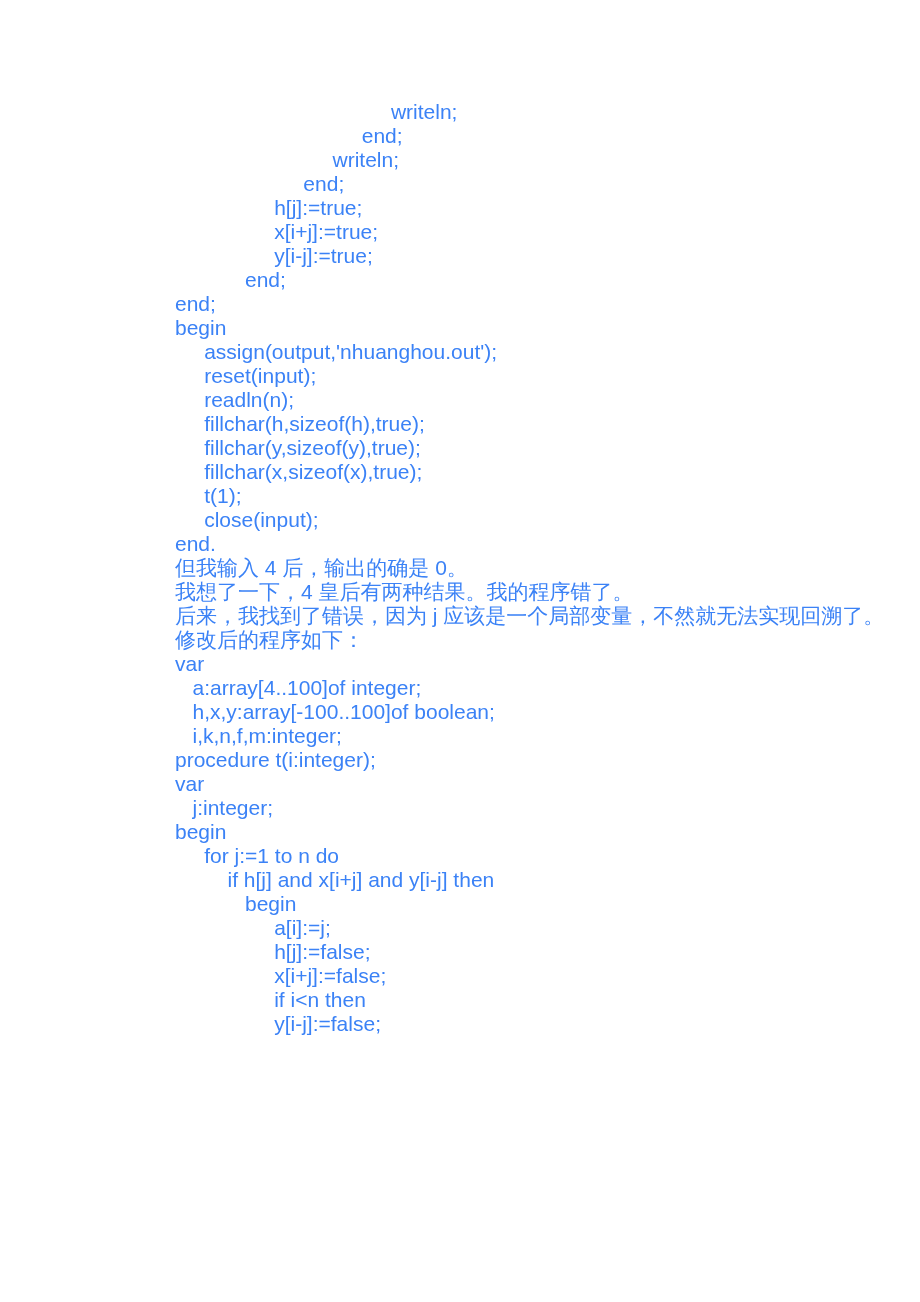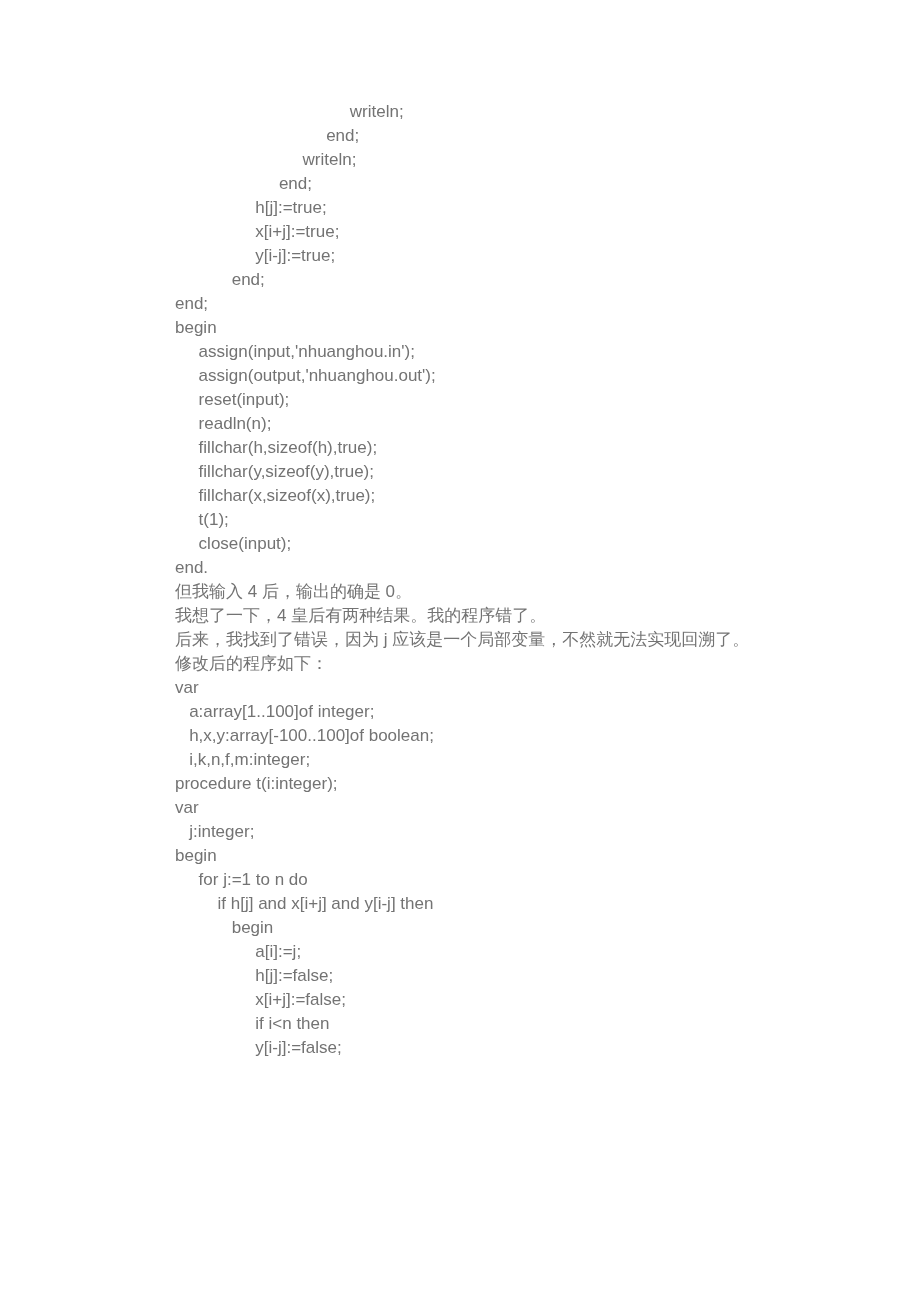--- a/index.html
+++ b/index.html
@@ -8,24 +8,24 @@
     background: #ffffff;
     font-family: "SimSun", "Arial", sans-serif;
     width: 920px;
   }
   .page {
     padding: 100px 175px 60px 175px;
     box-sizing: border-box;
     width: 920px;
   }
   .line {
-    font-size: 17px;
+    font-size: 21px;
     line-height: 24px;
     white-space: pre;
-    color: #737373;
+    color: #3b82f6;
   }
   .code {
     font-family: Arial, "Helvetica", sans-serif;
   }
   .prose {
     font-family: Liberation Sans, sans-serif;
   }
 </style>
 </head>
 <body>
@@ -35,36 +35,35 @@
       <div class="line code">                                     writeln;</div>
       <div class="line code">                                end;</div>
       <div class="line code">                           writeln;</div>
       <div class="line code">                      end;</div>
       <div class="line code">                 h[j]:=true;</div>
       <div class="line code">                 x[i+j]:=true;</div>
       <div class="line code">                 y[i-j]:=true;</div>
       <div class="line code">            end;</div>
       <div class="line code">end;</div>
       <div class="line code">begin</div>
-      <div class="line code">     assign(input,'nhuanghou.in');</div>
       <div class="line code">     assign(output,'nhuanghou.out');</div>
       <div class="line code">     reset(input);</div>
       <div class="line code">     readln(n);</div>
       <div class="line code">     fillchar(h,sizeof(h),true);</div>
       <div class="line code">     fillchar(y,sizeof(y),true);</div>
       <div class="line code">     fillchar(x,sizeof(x),true);</div>
       <div class="line code">     t(1);</div>
       <div class="line code">     close(input);</div>
       <div class="line code">end.</div>
       <div class="line prose">但我输入 4 后，输出的确是 0。</div>
       <div class="line prose">我想了一下，4 皇后有两种结果。我的程序错了。</div>
       <div class="line prose">后来，我找到了错误，因为 j 应该是一个局部变量，不然就无法实现回溯了。</div>
       <div class="line prose">修改后的程序如下：</div>
       <div class="line code">var</div>
-      <div class="line code">   a:array[1..100]of integer;</div>
+      <div class="line code">   a:array[4..100]of integer;</div>
       <div class="line code">   h,x,y:array[-100..100]of boolean;</div>
       <div class="line code">   i,k,n,f,m:integer;</div>
       <div class="line code">procedure t(i:integer);</div>
       <div class="line code">var</div>
       <div class="line code">   j:integer;</div>
       <div class="line code">begin</div>
       <div class="line code">     for j:=1 to n do</div>
       <div class="line code">         if h[j] and x[i+j] and y[i-j] then</div>
       <div class="line code">            begin</div>
       <div class="line code">                 a[i]:=j;</div>

